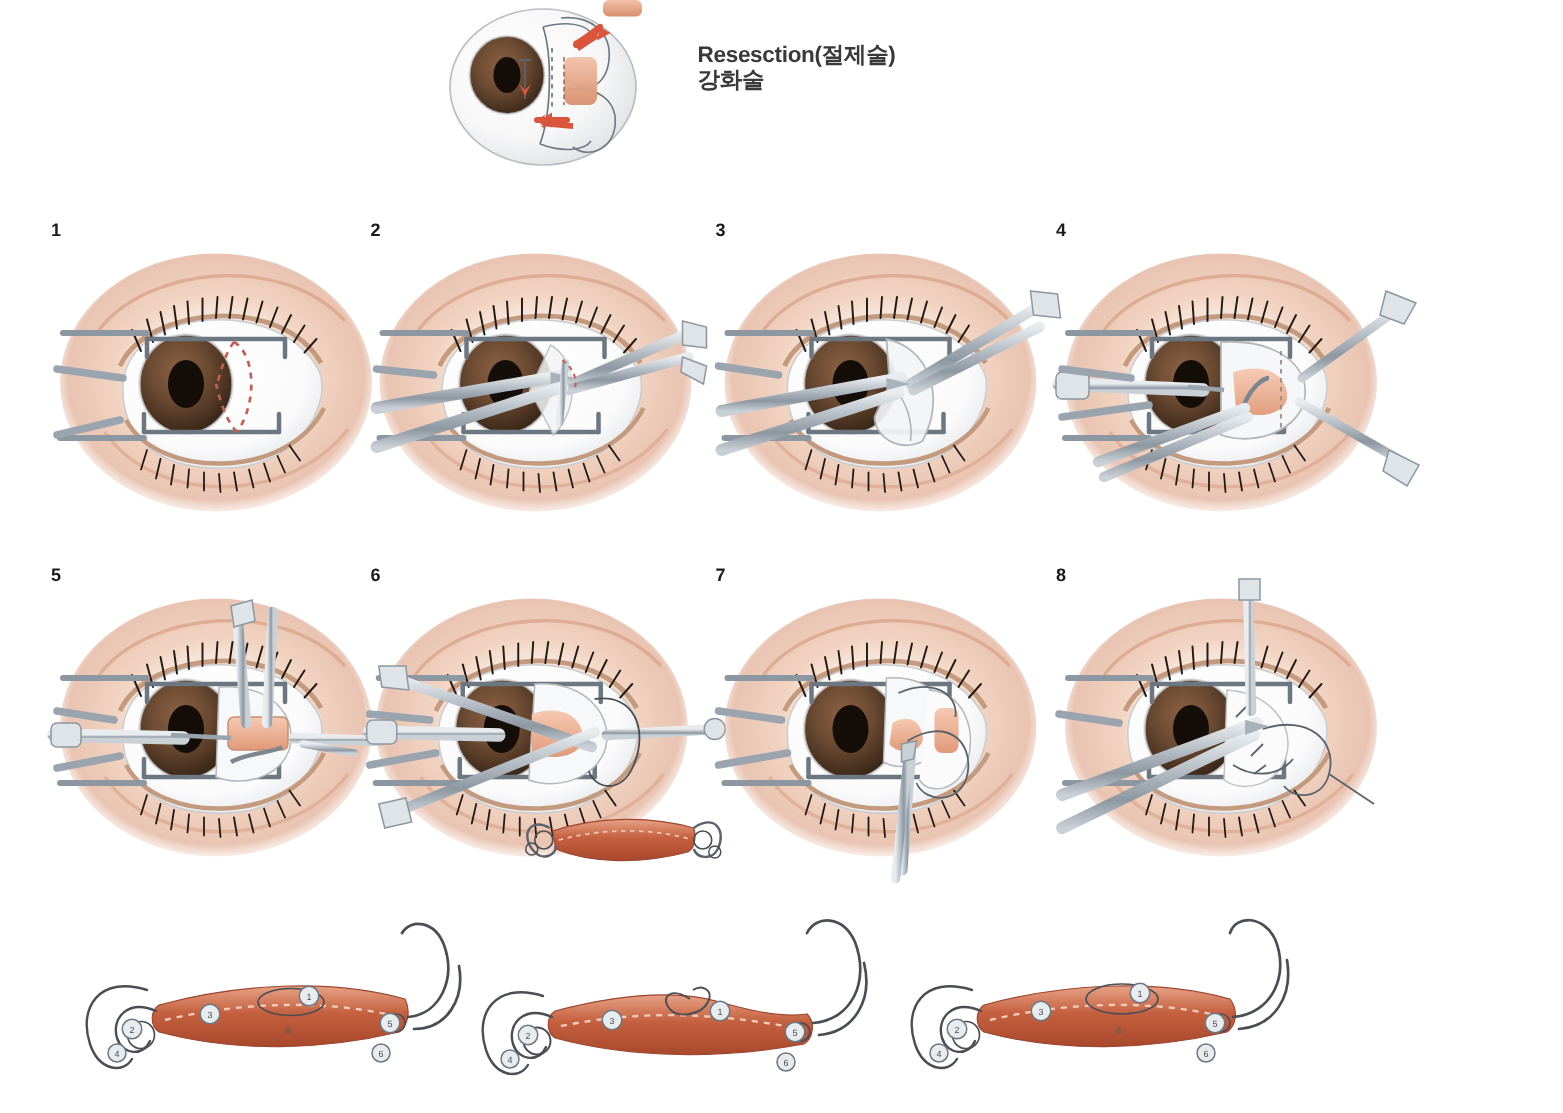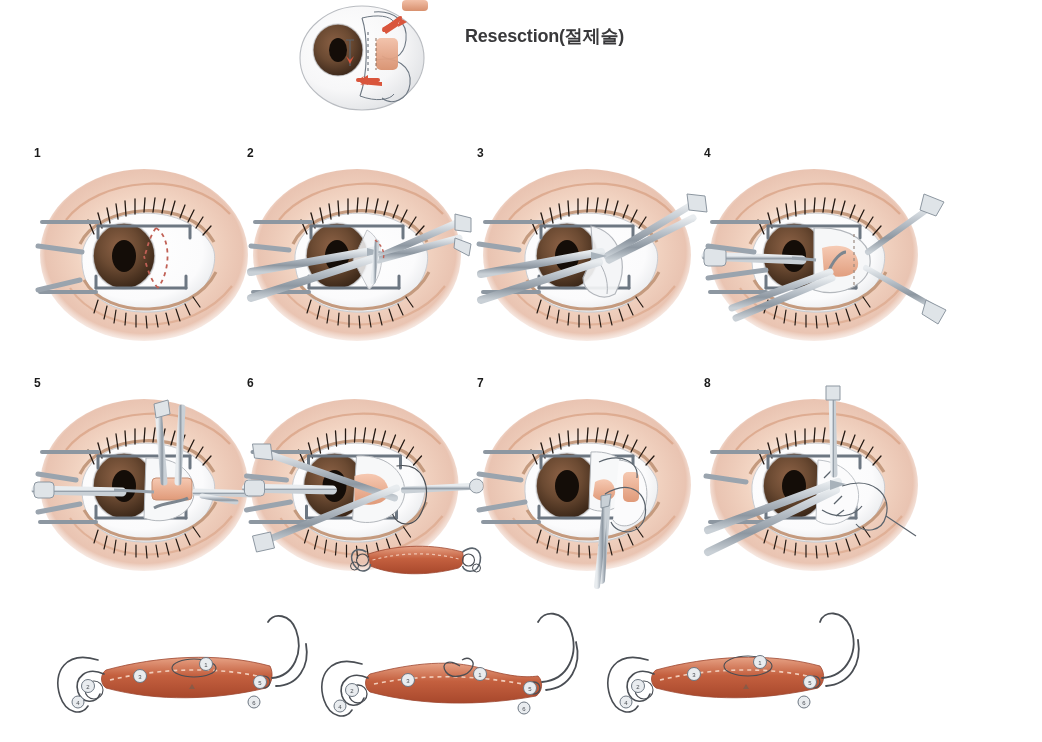--- a/index.html
+++ b/index.html
@@ -37,21 +37,21 @@
     top: 0px;
     width: 170px;
     height: 118px;
   }
   .header-text {
     position: absolute;
     left: 175px;
     top: 28px;
     width: 220px;
     color: #39393b;
-    font-size: 18px;
+    font-size: 15px;
     font-weight: bold;
     line-height: 17px;
     letter-spacing: -0.2px;
   }
   .header-text .line2 { font-weight: bold; }
 
   
   .panel {
     position: absolute;
     width: 240px;
@@ -147,20 +147,21 @@
         </g>
         <path d="M88 80 L68 80" stroke="#d9553c" stroke-width="4" stroke-linecap="round"></path>
         <path d="M70 80 l8 -5 l0 10 z" fill="#d9553c"></path>
         <path d="M94 30 L110 18" stroke="#d9553c" stroke-width="4" stroke-linecap="round"></path>
         <path d="M110 18 l-2 9 l9 -5 z" fill="#d9553c"></path>
       </svg>
     </div>
 
     <div class="header-text">
       <div class="line1">Resesction(절제술)</div>
+      <div class="line2">강화술</div>
     </div>
   </div>
 
   <svg width="0" height="0" style="position:absolute">
     <defs>
       <radialGradient id="gSkin" cx="50%" cy="48%" r="58%">
         <stop offset="0%" stop-color="#ffffff" stop-opacity="0"></stop>
         <stop offset="55%" stop-color="#f0cdb8" stop-opacity="0.85"></stop>
         <stop offset="82%" stop-color="#e2b098" stop-opacity="0.75"></stop>
         <stop offset="100%" stop-color="#ffffff" stop-opacity="0"></stop>

